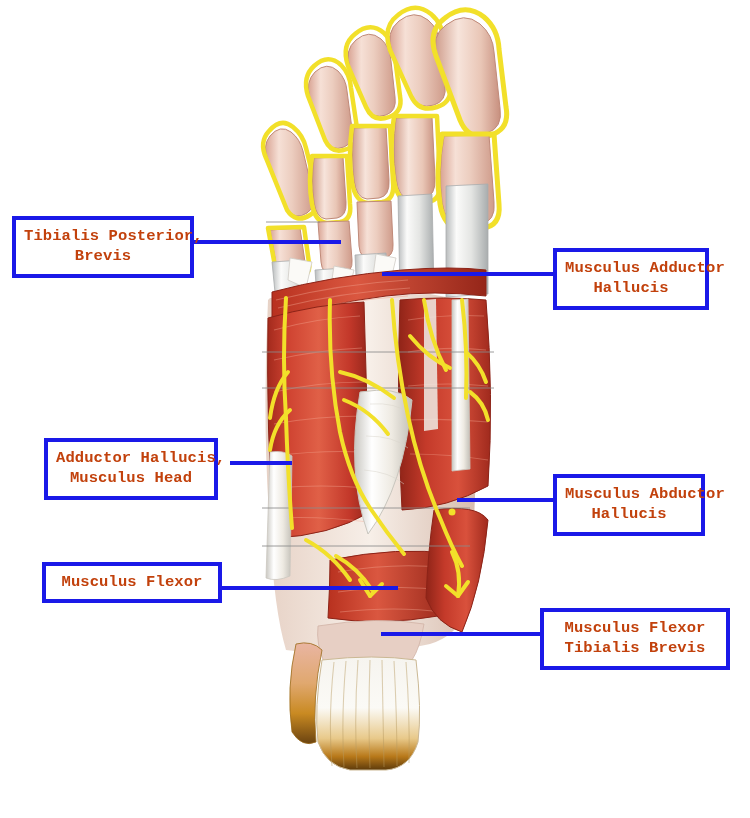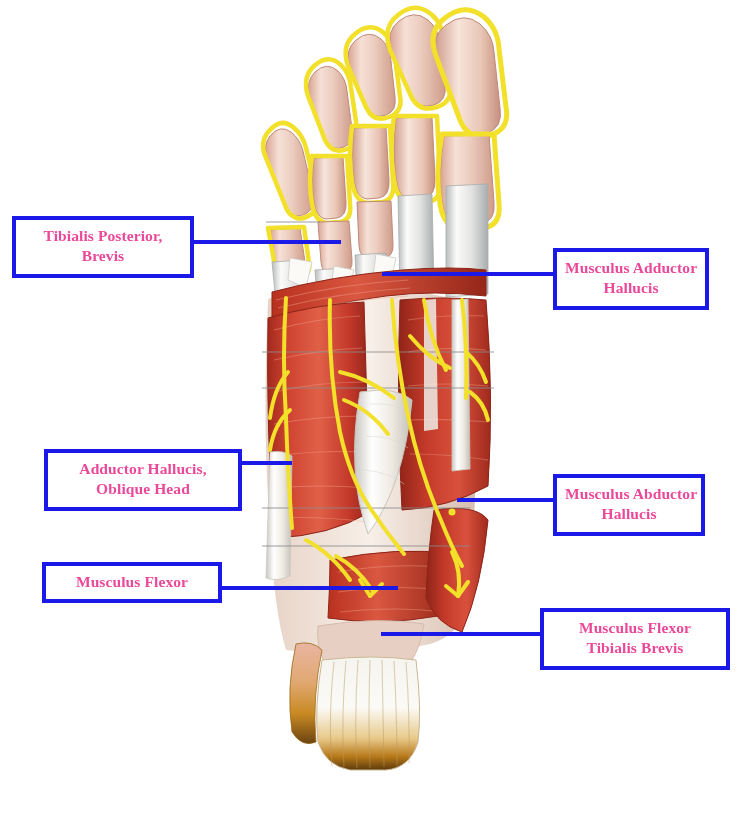--- a/index.html
+++ b/index.html
@@ -24,22 +24,22 @@
   }
 
   
   .callout {
     position: absolute;
     box-sizing: border-box;
     background: #ffffff;
     border: 4px solid #1a19e8;
     padding: 6px 8px 7px 8px;
     text-align: center;
-    color: #ec4899;
-    font-family: Liberation Serif, serif;
+    color: #c2410c;
+    font-family: Liberation Mono, monospace;
     font-weight: bold;
     font-size: 15.5px;
     line-height: 1.32;
     letter-spacing: 0.1px;
     z-index: 6;
   }
   .callout .ln { display: block; white-space: nowrap; }
 
   
   .leader {
@@ -291,23 +291,23 @@
   <div class="callout" style="left:12px; top:216px; width:182px;">
     <span class="ln">Tibialis Posterior,</span>
     <span class="ln">Brevis</span>
   </div>
 
   <div class="callout" style="left:553px; top:248px; width:156px;">
     <span class="ln">Musculus Adductor</span>
     <span class="ln">Hallucis</span>
   </div>
 
-  <div class="callout" style="left:44px; top:449px; width:198px;">
+  <div class="callout" style="left:44px; top:438px; width:174px;">
     <span class="ln">Adductor Hallucis,</span>
-    <span class="ln">Oblique Head</span>
+    <span class="ln">Musculus Head</span>
   </div>
 
   <div class="callout" style="left:553px; top:474px; width:152px;">
     <span class="ln">Musculus Abductor</span>
     <span class="ln">Hallucis</span>
   </div>
 
   <div class="callout" style="left:42px; top:562px; width:180px;">
     <span class="ln">Musculus Flexor</span>
   </div>

